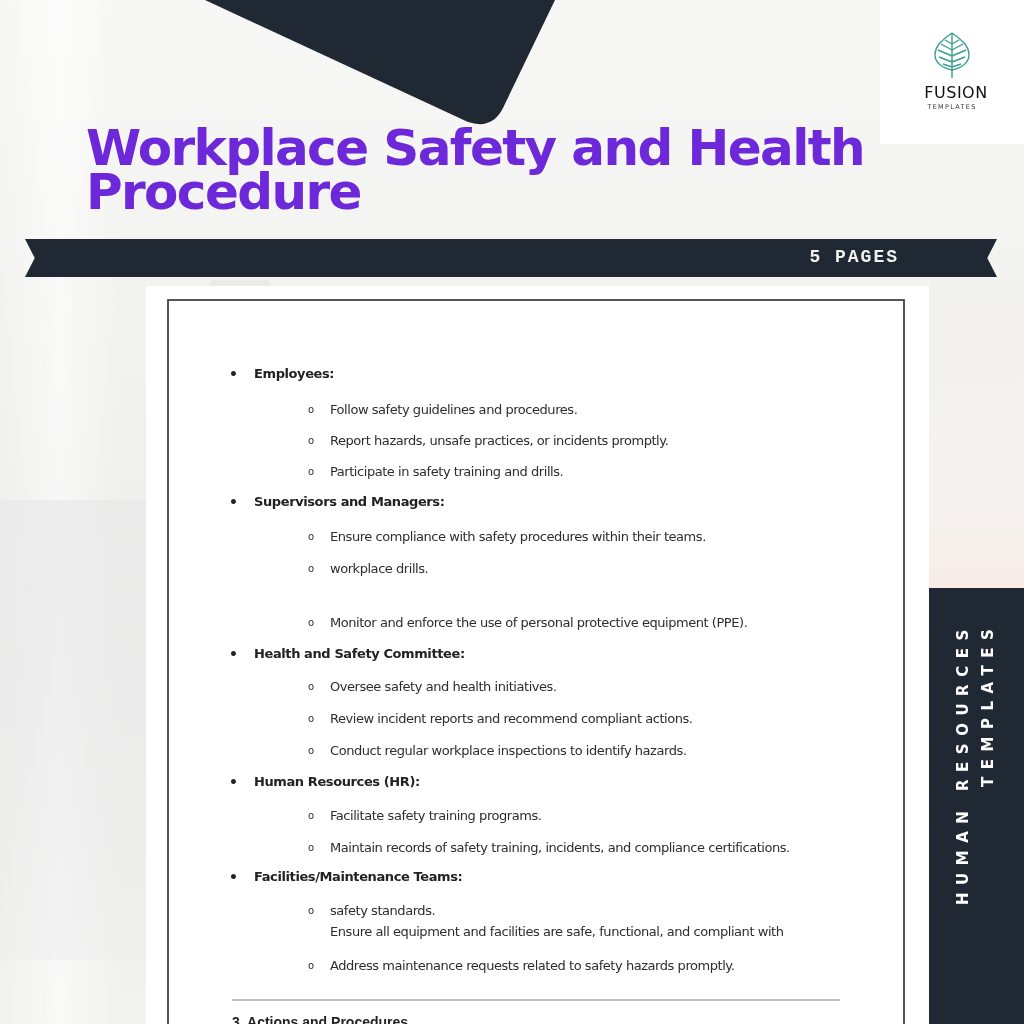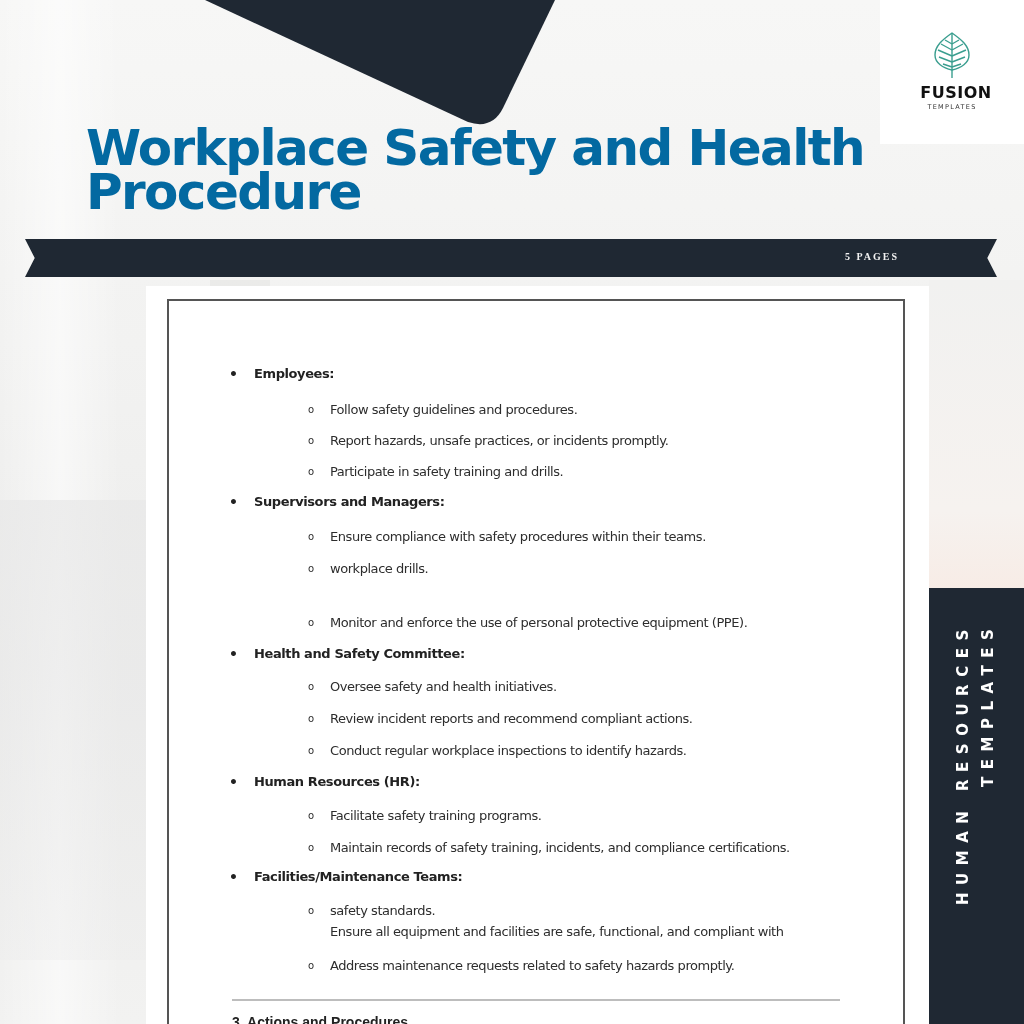--- a/index.html
+++ b/index.html
@@ -37,50 +37,50 @@
     
     .logo-box {
       position: absolute; left: 880px; top: 0; width: 144px; height: 144px;
       background: #ffffff;
       display: flex; flex-direction: column; align-items: center;
     }
     .logo-leaf { margin-top: 30px; width: 40px; height: 50px; }
     .logo-name {
       margin-top: 3px;
       font-family: "DejaVu Sans", sans-serif;
-      font-weight: 700; font-size: 16px; letter-spacing: 0.5px;
+      font-weight: 400; font-size: 16px; letter-spacing: 0.5px;
       color: #111111;
       margin-left: 8px;
     }
     .logo-sub {
       margin-top: 1px;
       font-family: "DejaVu Sans", sans-serif;
       font-size: 6.5px; letter-spacing: 1.3px; color: #333333;
     }
 
     
     .title {
       position: absolute; left: 86px; top: 126px; width: 780px;
       font-family: "DejaVu Sans", sans-serif;
       font-weight: 700; font-size: 50px; line-height: 44px;
       letter-spacing: -1.6px;
-      color: #0369a1;
+      color: #6d28d9;
     }
     .title span { display: block; }
 
     
     .ribbon {
       position: absolute; left: 25px; top: 239px; width: 972px; height: 38px;
       background: #1f2833;
       clip-path: polygon(0 0, 100% 0, 99% 50%, 100% 100%, 0 100%, 1% 50%);
     }
     .ribbon-label {
       position: absolute; right: 98px; top: 0; height: 38px; line-height: 36px;
-      font-family: Liberation Serif, serif;
-      font-weight: 700; font-size: 10px; letter-spacing: 2px;
+      font-family: Liberation Mono, monospace;
+      font-weight: 700; font-size: 18px; letter-spacing: 2px;
       color: #f2f2f2;
     }
 
     
     .sheet {
       position: absolute; left: 146px; top: 286px; width: 783px; height: 760px;
       background: #ffffff;
     }
     .sheet-border {
       position: absolute; left: 21px; top: 13px; width: 738px; height: 760px;

